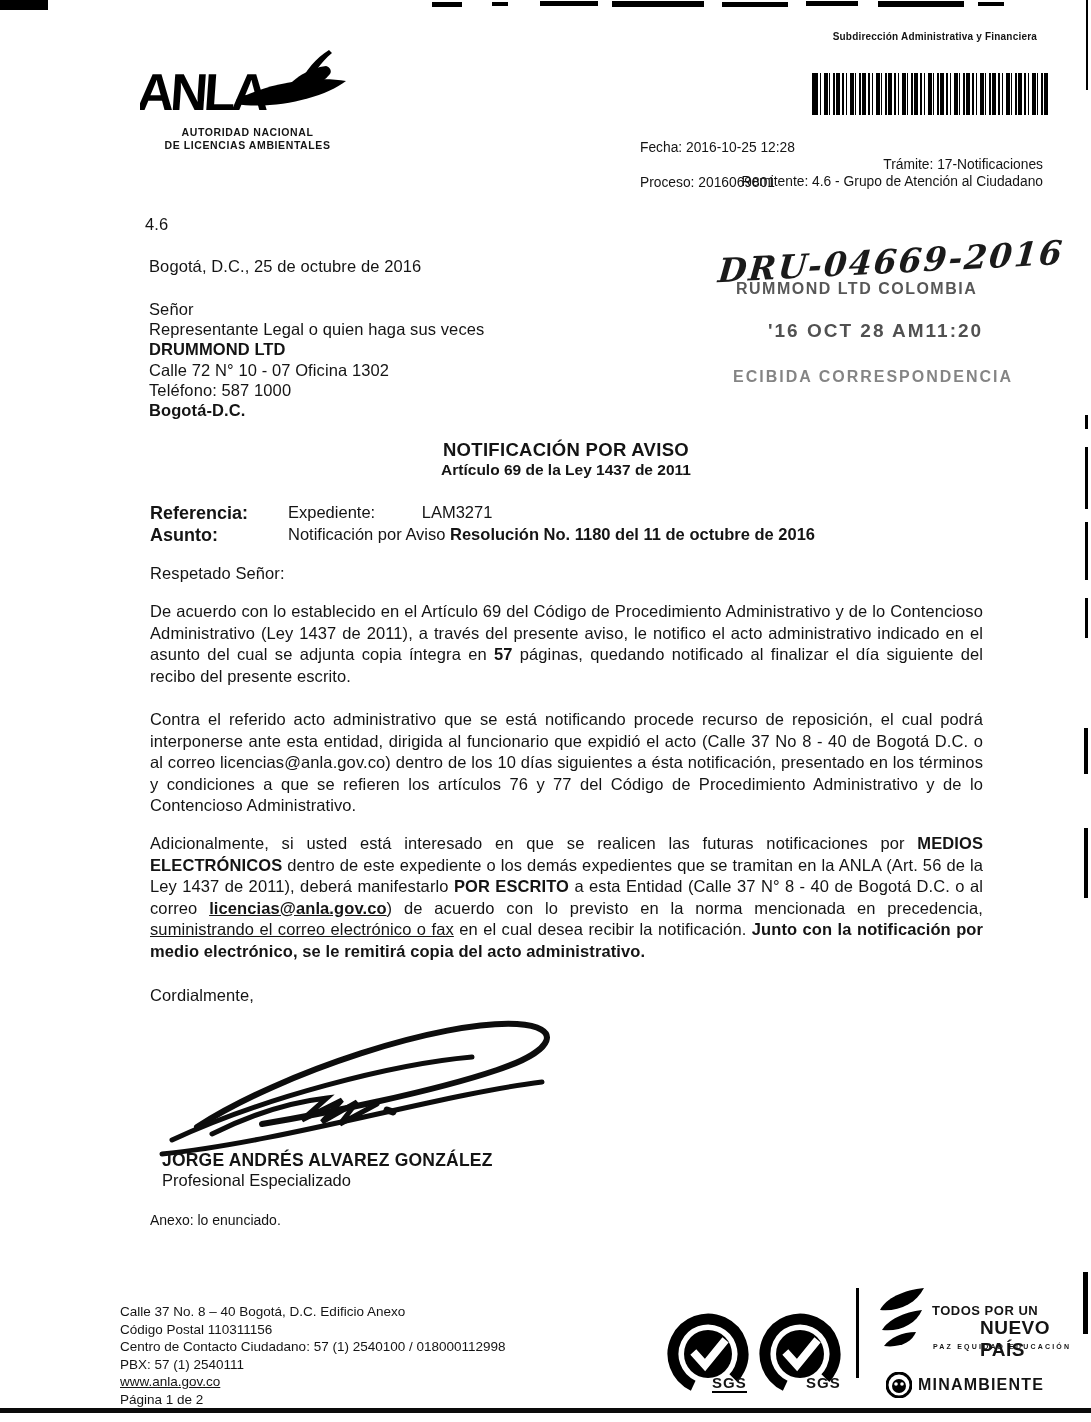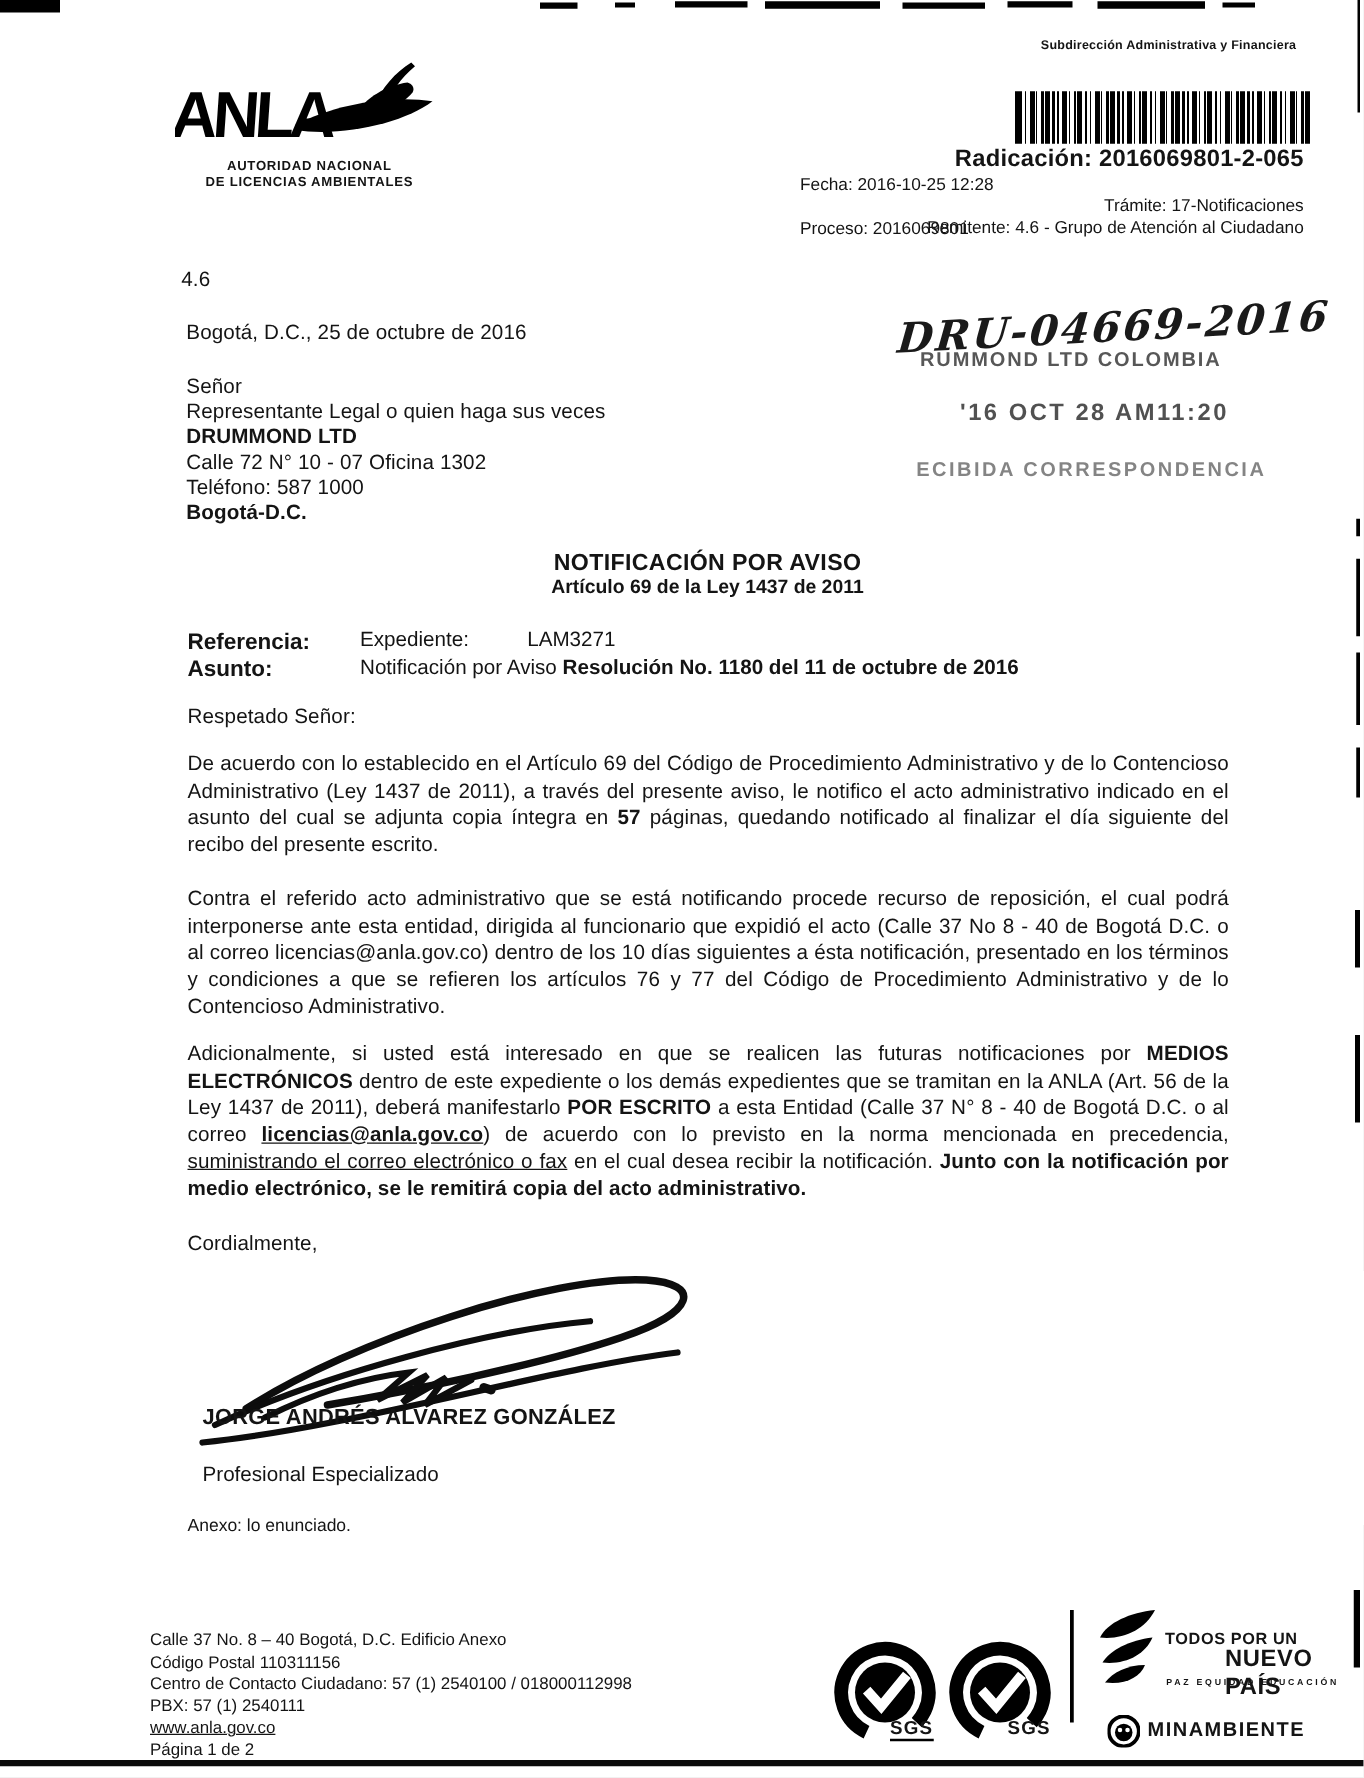--- a/index.html
+++ b/index.html
@@ -84,21 +84,20 @@
       <path d="M158,38 C166,22 176,10 189,2 L192,5 C181,14 172,27 165,41 Z" fill="#000"></path>
       <path d="M186,18 C170,20 152,30 144,44 C162,46 180,38 190,26 C192,23 190,19 186,18 Z" fill="#000"></path>
       <path d="M96,52 C130,34 176,28 206,33 C184,50 134,62 96,56 Z" fill="#000"></path>
       <text x="0" y="62" font-family="Liberation Sans, sans-serif" font-size="52" font-weight="900" letter-spacing="-4" transform="skewX(-4)">ANLA</text>
     </svg>
     <div class="logo-sub" style="margin-top:2px;">AUTORIDAD NACIONAL</div>
     <div class="logo-sub">DE LICENCIAS AMBIENTALES</div>
   </div>
 
   <div class="abs barcode" style="left:812px;top:73px;width:228px;height:42px;"></div>
-  <div class="abs radic right" style="left:640px;top:117px;width:403px;">Radicación: 2016069801-2-065</div>
   <div class="abs meta meta-row" style="left:640px;top:140px;width:403px;flex-direction:column;">
     <span>Fecha: 2016-10-25 12:28</span>
     <span>Proceso: 2016069801</span>
   </div>
   <div class="abs meta right" style="left:640px;top:157px;width:403px;">Trámite: 17-Notificaciones</div>
   <div class="abs meta right" style="left:640px;top:174px;width:403px;">Remitente: 4.6 - Grupo de Atención al Ciudadano</div>
 
   <div class="abs body-text" style="left:145px;top:214px;">4.6</div>
   <div class="abs body-text" style="left:149px;top:256px;">Bogotá, D.C., 25 de octubre de 2016</div>
 
@@ -135,21 +134,21 @@
   <svg class="abs" style="left:142px;top:1002px;" width="430" height="160" viewBox="0 0 430 160">
     <g fill="none" stroke="#0d0d0d" stroke-linecap="round">
       <path d="M55,125 C140,70 300,18 375,22 C420,25 415,48 355,68 C290,90 180,112 120,122" stroke-width="6"></path>
       <path d="M30,138 C120,96 250,62 330,55" stroke-width="5"></path>
       <path d="M70,132 C110,112 150,100 185,96 L160,118 L200,98 L180,120 L215,100 L198,122 L235,102" stroke-width="5"></path>
       <path d="M20,152 C140,140 300,92 400,80" stroke-width="5"></path>
       <path d="M245,108 l6,2" stroke-width="7"></path>
     </g>
   </svg>
 
-  <div class="abs bold" style="left:162px;top:1123px;font-size:17.5px;letter-spacing:.2px;">JORGE ANDRÉS ALVAREZ GONZÁLEZ</div>
+  <div class="abs bold" style="left:162px;top:1150px;font-size:17.5px;letter-spacing:.2px;">JORGE ANDRÉS ALVAREZ GONZÁLEZ</div>
   <div class="abs" style="left:162px;top:1171px;font-size:16.5px;">Profesional Especializado</div>
   <div class="abs" style="left:150px;top:1212px;font-size:14px;">Anexo: lo enunciado.</div>
 
   <div class="abs foot" style="left:120px;top:1303px;">
     <div>Calle 37 No. 8 – 40 Bogotá, D.C.  Edificio Anexo</div>
     <div>Código Postal 110311156</div>
     <div>Centro de Contacto Ciudadano: 57 (1) 2540100 / 018000112998</div>
     <div>PBX: 57 (1) 2540111</div>
     <div class="underline">www.anla.gov.co</div>
     <div>Página 1 de 2</div>

